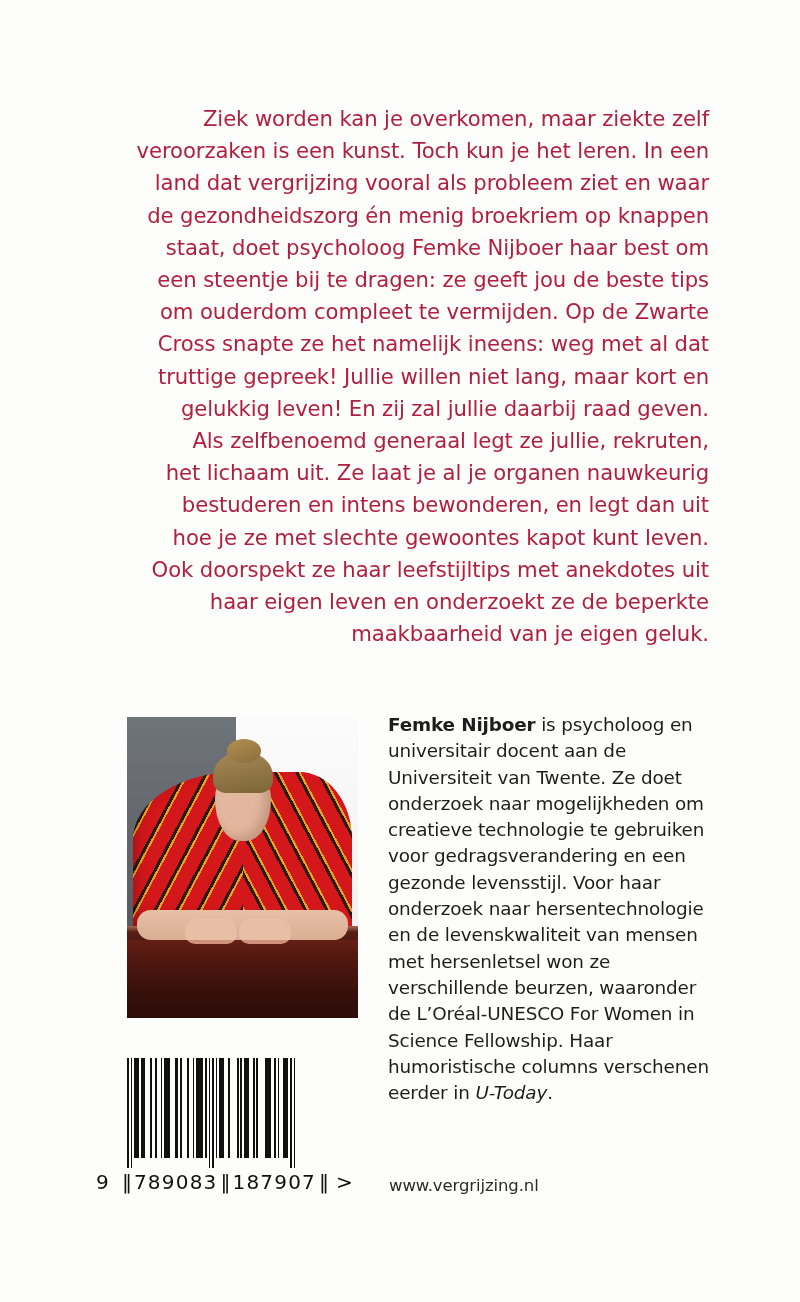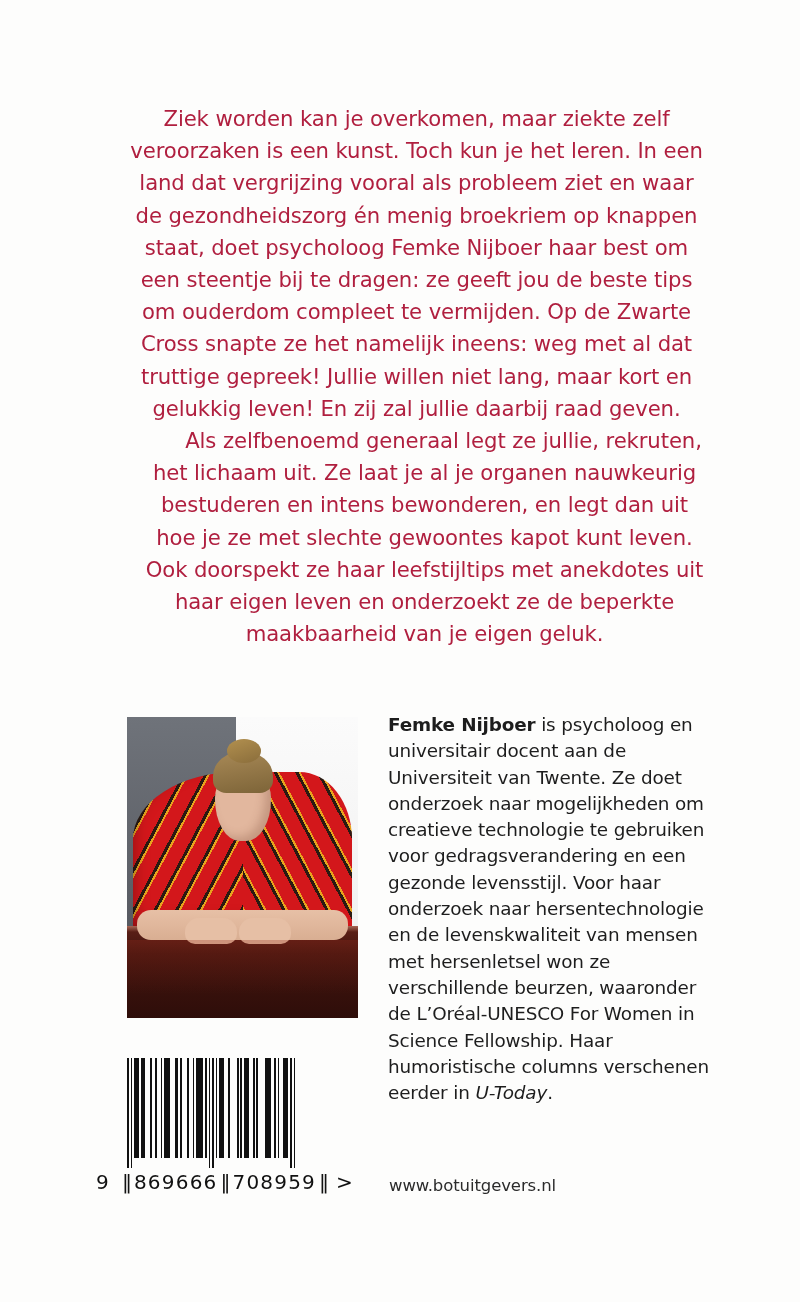--- a/index.html
+++ b/index.html
@@ -31,21 +31,21 @@
     top: 103px;
     width: 585px;
   }
   .blurb-p {
     margin: 0;
     color: #b01f3f;
     font-family: "DejaVu Sans", sans-serif;
     font-size: 21.2px;
     line-height: 32.2px;
     letter-spacing: -0.1px;
-    text-align: center;
+    text-align: right;
     white-space: pre-line;
   }
   .blurb-p.indent {
     text-indent: 38px;
     margin-left: 16px;
   }
 
   
   #author-photo {
     position: absolute;
@@ -338,19 +338,19 @@
         <span style="display: inline-block; width: 1.78px;"></span>
         <span class="bar" style="width: 1.78px; margin-right: 0px;"></span>
         <span style="display: inline-block; width: 3.56px;"></span>
         <span class="bar" style="width: 5.34px; margin-right: 0px;"></span>
         <span style="display: inline-block; width: 1.78px;"></span>
         <span class="bar guard" style="width: 1.78px; margin-right: 0px;"></span>
         <span style="display: inline-block; width: 1.78px;"></span>
         <span class="bar guard" style="width: 1.78px; margin-right: 0px;"></span>
       </div>
     <div id="barcode-digits">
-      <span class="lead">9</span><span class="sep">‖</span><span>869666</span><span class="sep">‖</span><span>708959</span><span class="sep">‖</span><span class="term">&gt;</span>
+      <span class="lead">9</span><span class="sep">‖</span><span>789083</span><span class="sep">‖</span><span>187907</span><span class="sep">‖</span><span class="term">&gt;</span>
     </div>
   </div>
 
-  <div id="publisher-url">www.botuitgevers.nl</div>
+  <div id="publisher-url">www.vergrijzing.nl</div>
 
 </div>
 
 </body></html>

